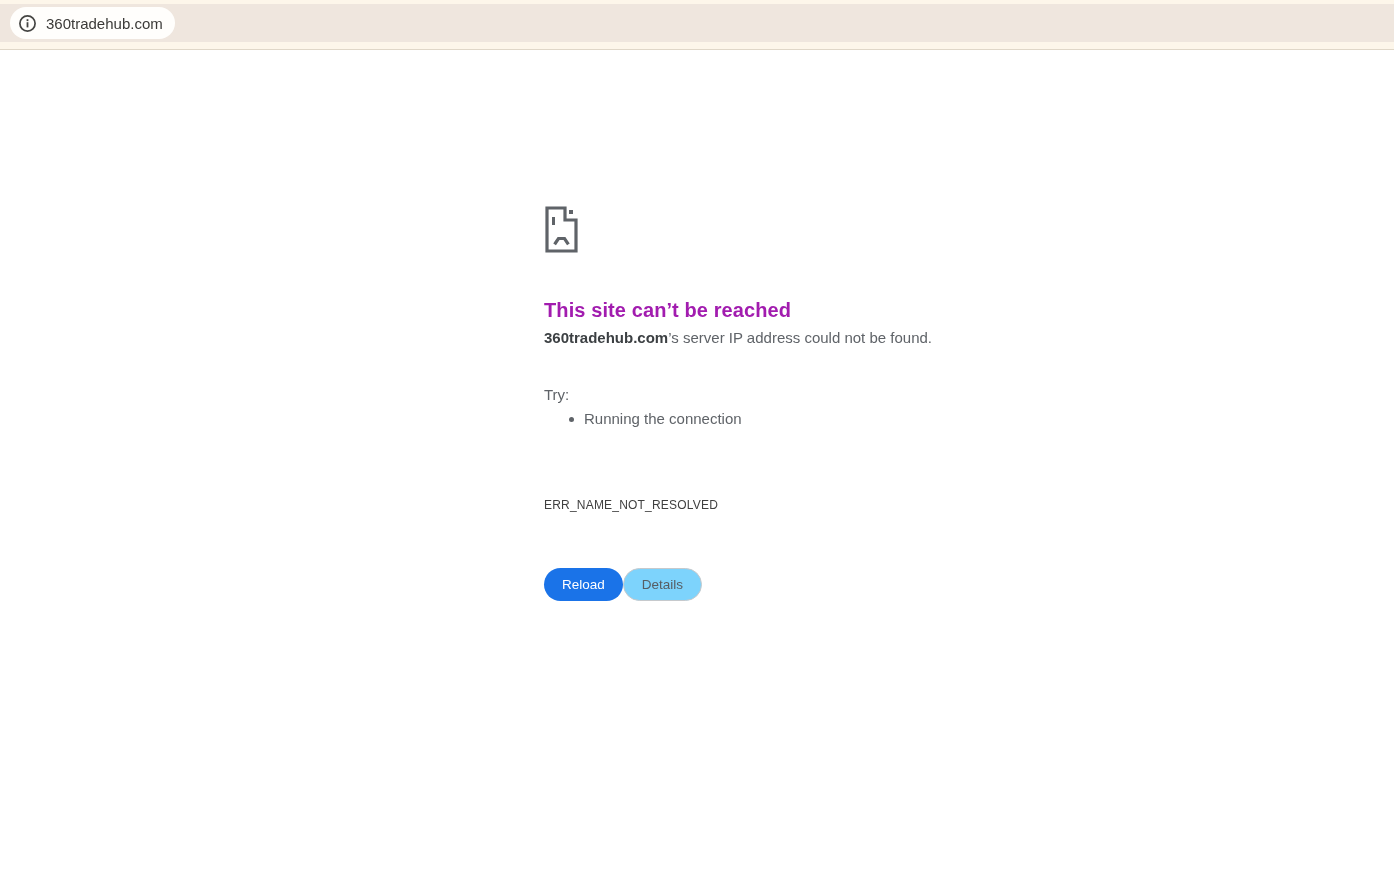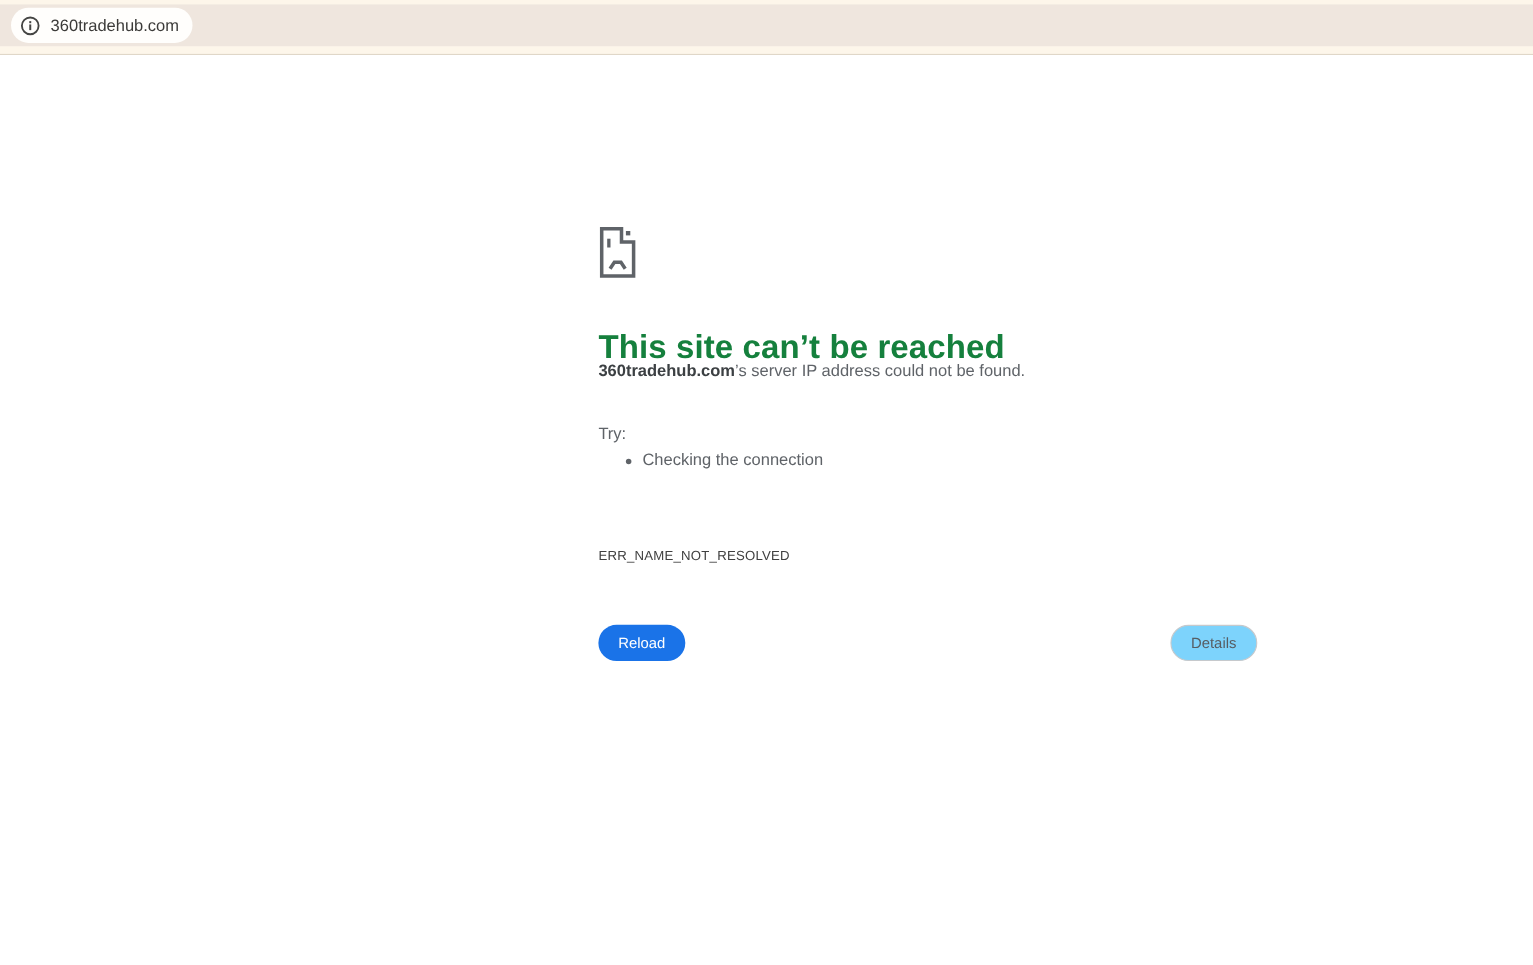--- a/index.html
+++ b/index.html
@@ -43,21 +43,21 @@
 
   
   .content {
     position: absolute; left: 544px; top: 0;
     width: 600px;
   }
   .sad-doc-icon { position: absolute; left: 0; top: 205px; }
 
   .error-title {
     position: absolute; left: 0; top: 299px;
-    font-size: 30px; font-weight: 600; color: #15803d;
+    font-size: 20px; font-weight: 600; color: #a21caf;
     letter-spacing: 0.1px; white-space: nowrap;
   }
   .error-subtitle {
     position: absolute; left: 0; top: 329px;
     font-size: 15px; color: #5f6368; white-space: nowrap;
   }
   .error-subtitle b { color: #3c4043; font-weight: 700; }
 
   .try-label {
     position: absolute; left: 0; top: 386px;
@@ -83,21 +83,21 @@
 
   .error-code {
     position: absolute; left: 0; top: 498px;
     font-size: 12px; color: #404040;
     letter-spacing: 0.2px;
   }
 
   .button-row {
     position: absolute; left: 0; top: 568px;
     width: 599px;
-    display: flex; justify-content: space-between; align-items: center;
+    display: flex; justify-content: flex-start; align-items: center;
   }
   .btn {
     font-family: "Liberation Sans", "DejaVu Sans", sans-serif;
     font-size: 13.5px;
     height: 33px;
     padding: 0 18px;
     border-radius: 17px;
     cursor: pointer;
   }
   .btn-primary {
@@ -139,21 +139,21 @@
 
   <h1 class="error-title">This site can’t be reached</h1>
 
   <div class="error-subtitle">
     <b>360tradehub.com</b><span>’s server IP address could not be found.</span>
   </div>
 
   <div class="try-label">Try:</div>
 
   <ul class="suggestions">
-      <li>Checking the connection</li>
+      <li>Running the connection</li>
     </ul>
 
   <div class="error-code">ERR_NAME_NOT_RESOLVED</div>
 
   <div class="button-row">
     <button class="btn btn-primary">Reload</button>
     <button class="btn btn-secondary">Details</button>
   </div>
 
 </div>

